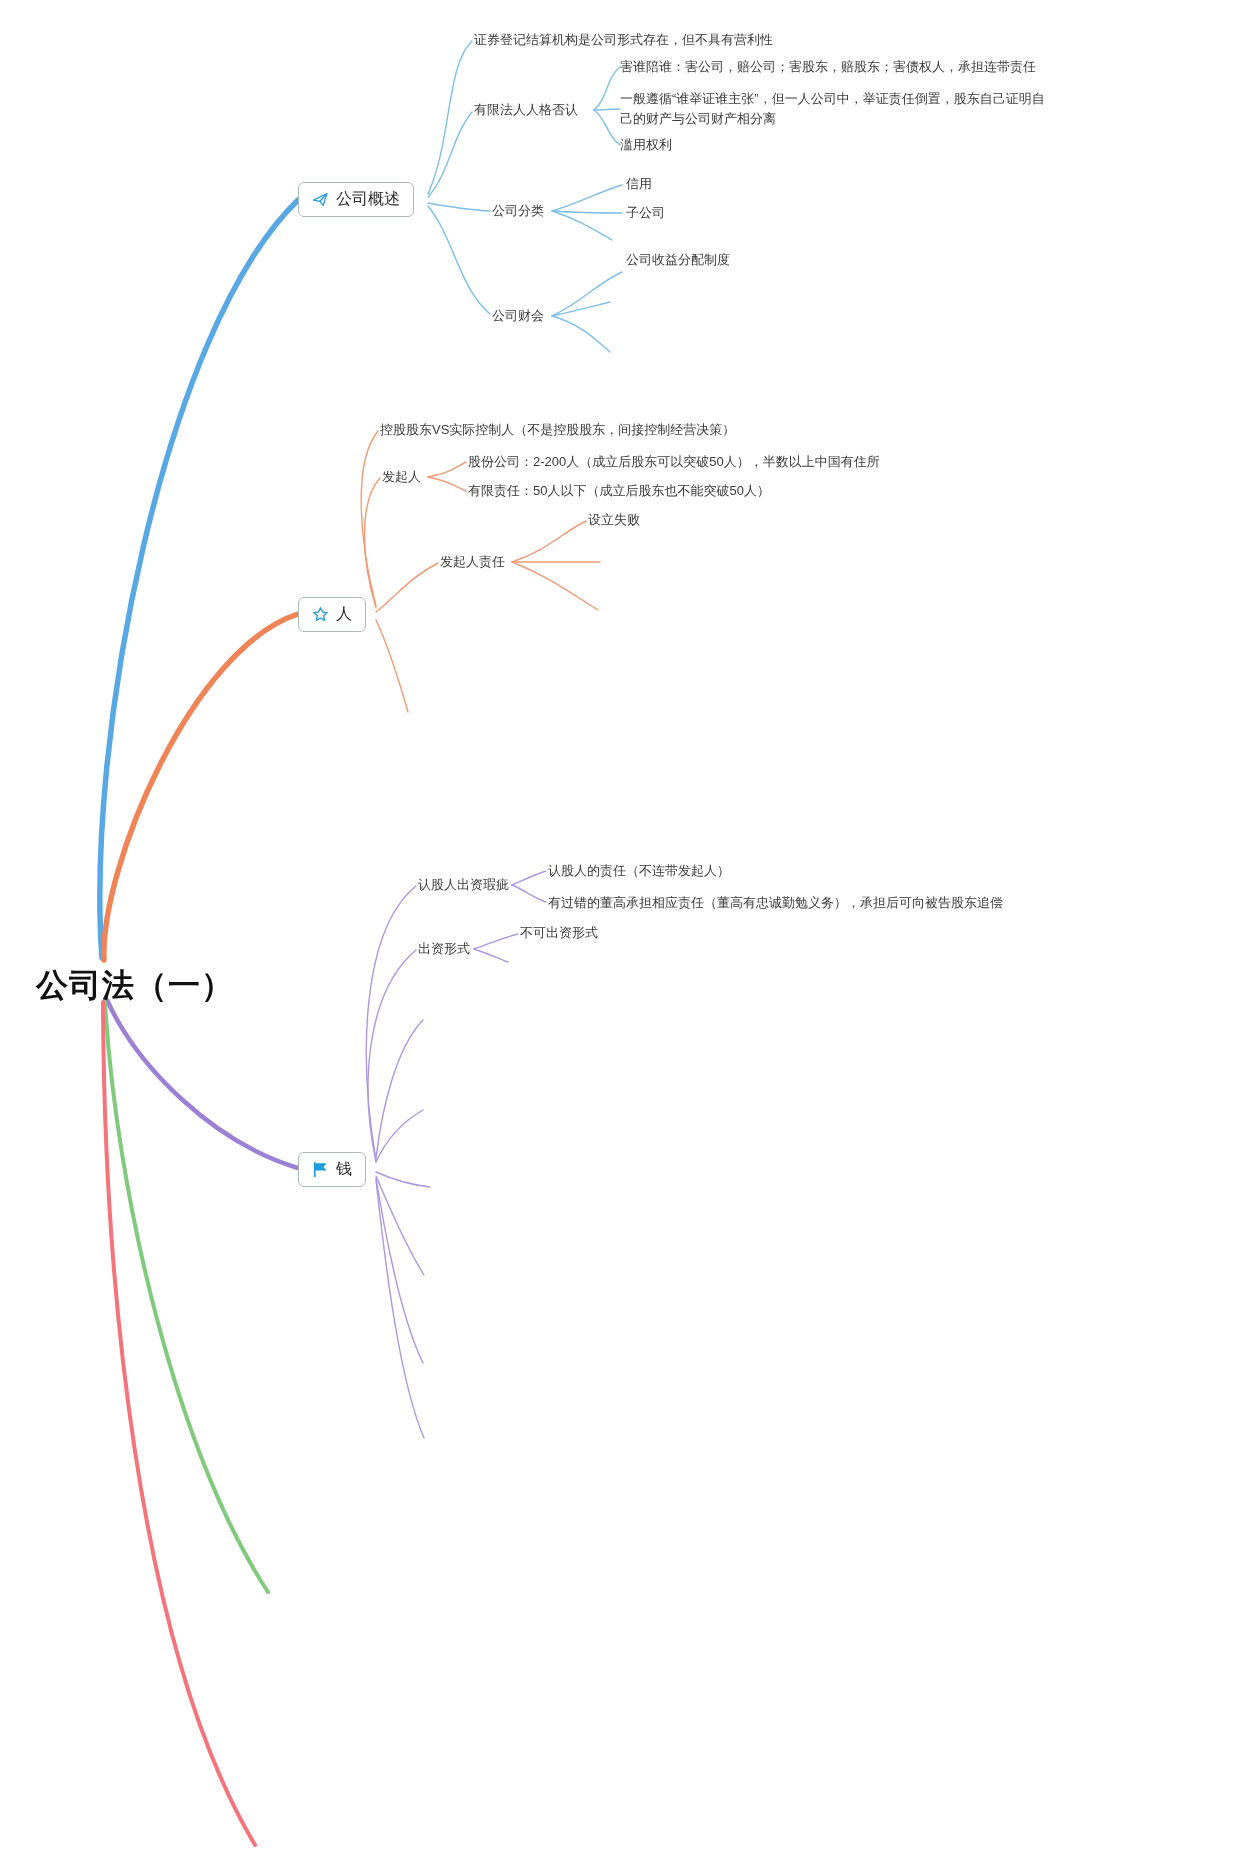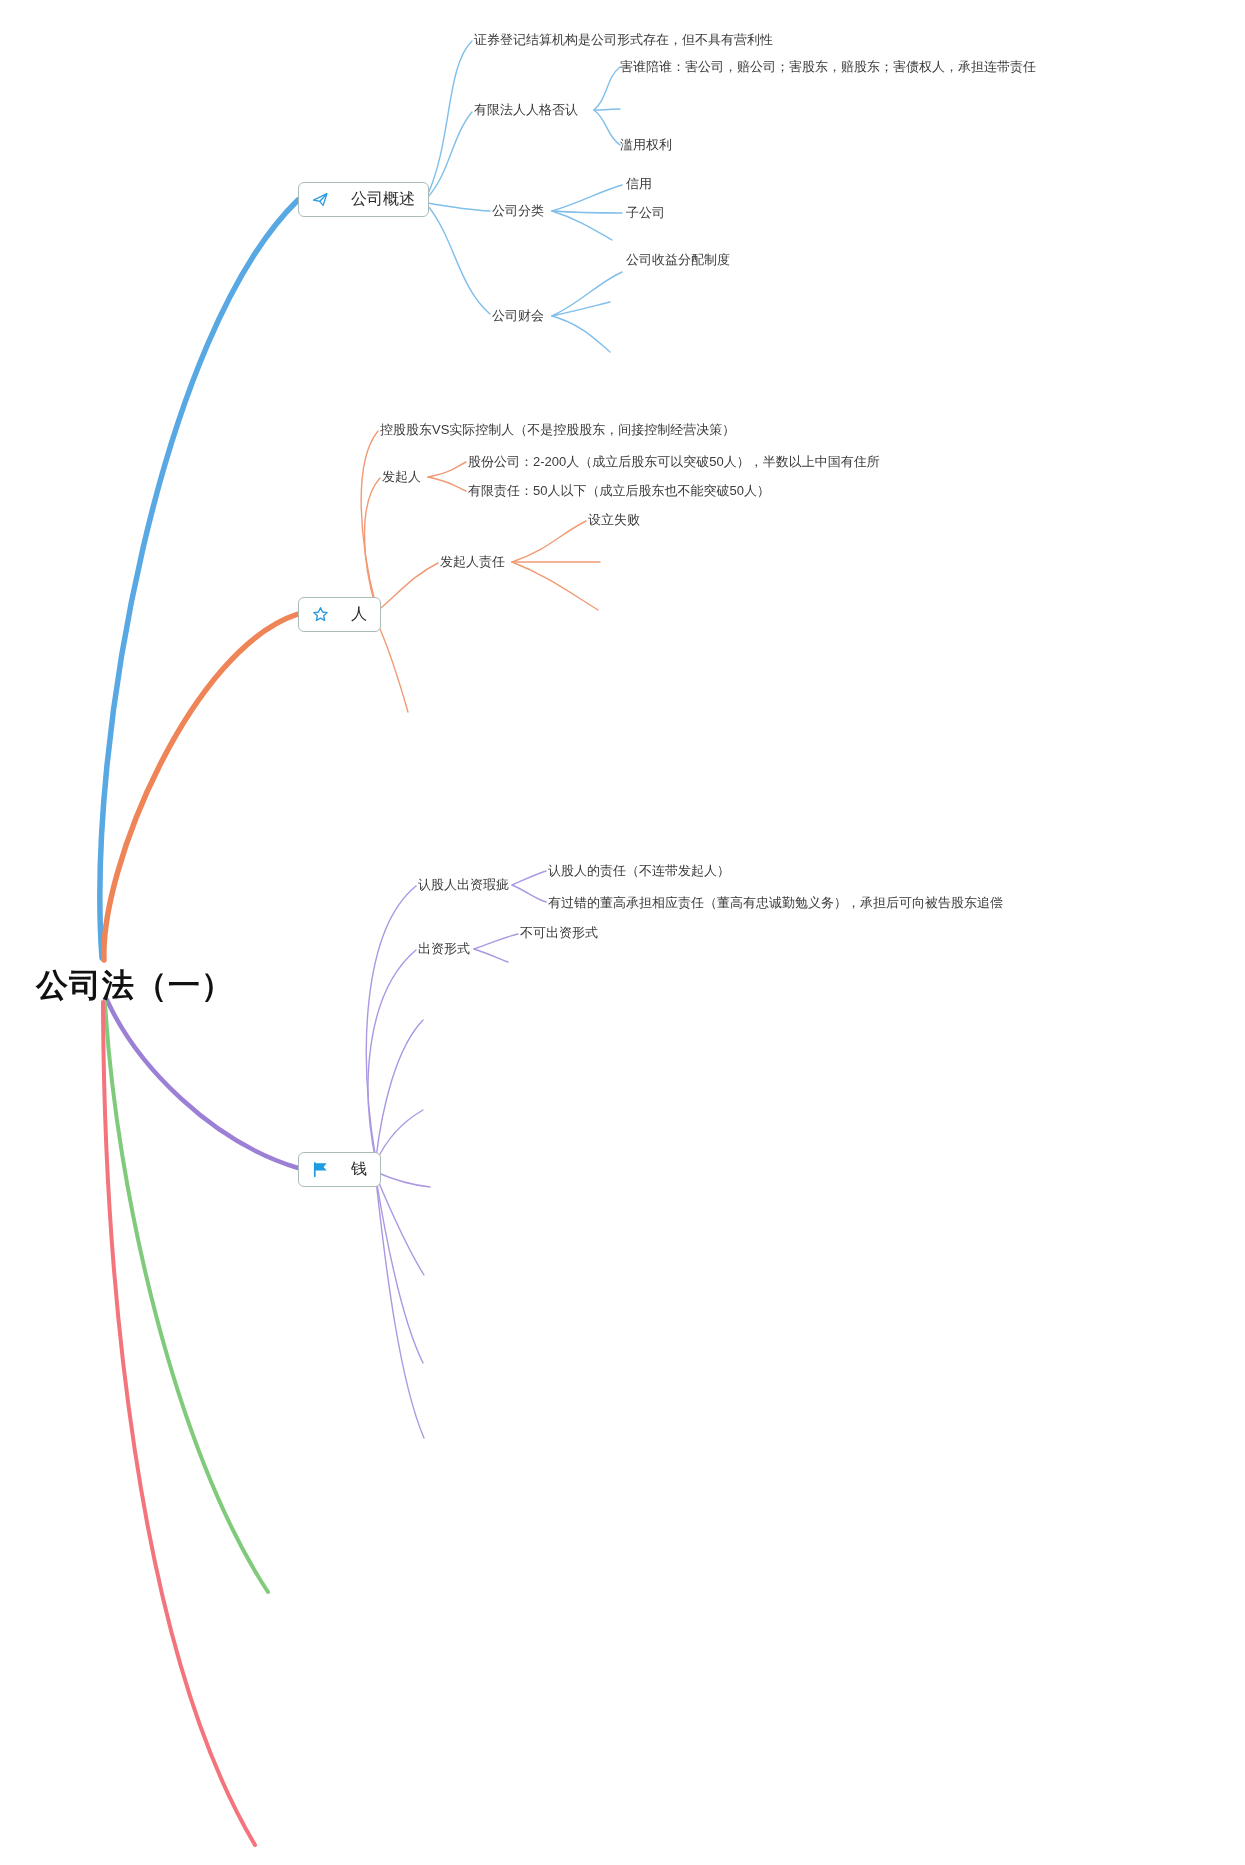--- a/index.html
+++ b/index.html
@@ -11,21 +11,21 @@
     overflow:hidden;
   }
   #wires{position:absolute;left:0;top:0;z-index:1;}
   .root{
     position:absolute;z-index:3;
     font-size:32px;font-weight:bold;color:#111;
     white-space:nowrap;letter-spacing:1px;
   }
   .node{
     position:absolute;z-index:3;
-    display:flex;align-items:center;gap:22px;
+    display:flex;align-items:center;gap:7px;
     background:#fff;
     border:1.6px solid #a9bdb6;
     border-radius:6px;
     padding:6px 13px;
     font-size:16px;color:#2b2b2b;
     white-space:nowrap;
     box-sizing:border-box;
   }
   .node .icon{display:inline-flex;width:17px;height:17px;}
   .node .icon svg{width:17px;height:17px;}
@@ -122,20 +122,21 @@
           <path d="M2.6 1.8 V14.4" fill="none" stroke="#1e9ce0" stroke-width="1.6" stroke-linecap="round"></path>
           <path d="M2.6 2.2 H13.8 L10.9 5.6 13.8 9 H2.6 Z" fill="#1e9ce0"></path>
         </svg>
     </span>
     <span>钱</span>
   </div>
 
   <div class="leaf" style="left:474px;top:32px">证券登记结算机构是公司形式存在，但不具有营利性</div>
   <div class="leaf" style="left:474px;top:102px">有限法人人格否认</div>
   <div class="leaf" style="left:620px;top:59px">害谁陪谁：害公司，赔公司；害股东，赔股东；害债权人，承担连带责任</div>
+  <div class="leaf leaf-wrap" style="left:620px;top:89px">一般遵循“谁举证谁主张”，但一人公司中，举证责任倒置，股东自己证明自己的财产与公司财产相分离</div>
   <div class="leaf" style="left:620px;top:137px">滥用权利</div>
   <div class="leaf" style="left:492px;top:203px">公司分类</div>
   <div class="leaf" style="left:626px;top:176px">信用</div>
   <div class="leaf" style="left:626px;top:205px">子公司</div>
   <div class="leaf" style="left:492px;top:308px">公司财会</div>
   <div class="leaf" style="left:626px;top:252px">公司收益分配制度</div>
 
   <div class="leaf" style="left:380px;top:422px">控股股东VS实际控制人（不是控股股东，间接控制经营决策）</div>
   <div class="leaf" style="left:382px;top:469px">发起人</div>
   <div class="leaf" style="left:468px;top:454px">股份公司：2-200人（成立后股东可以突破50人），半数以上中国有住所</div>

